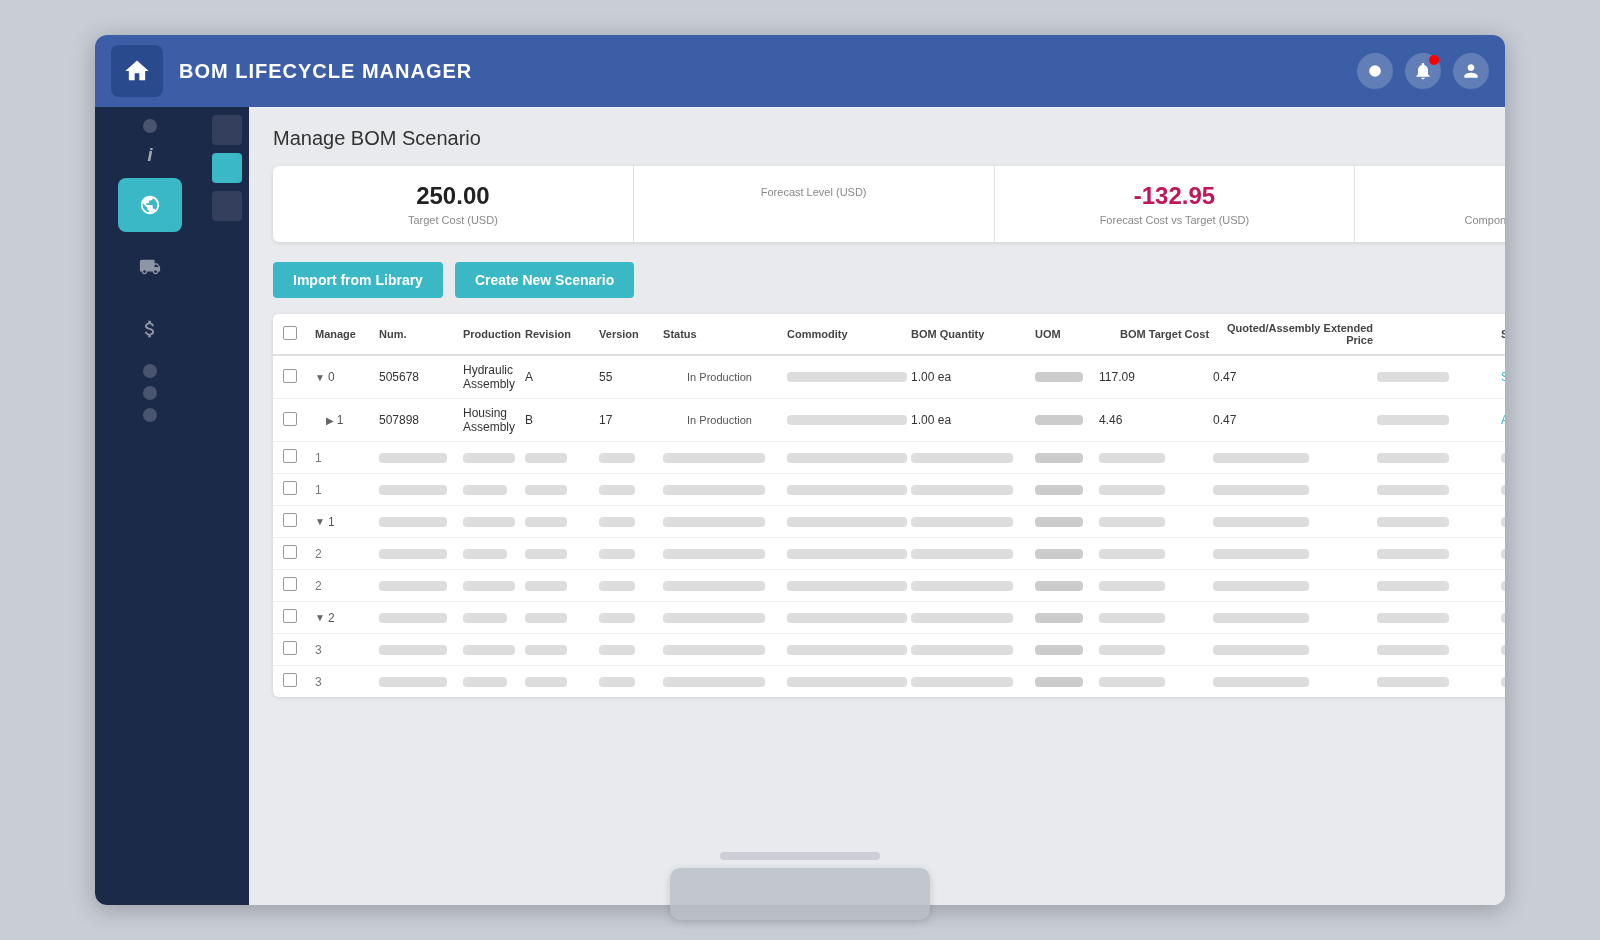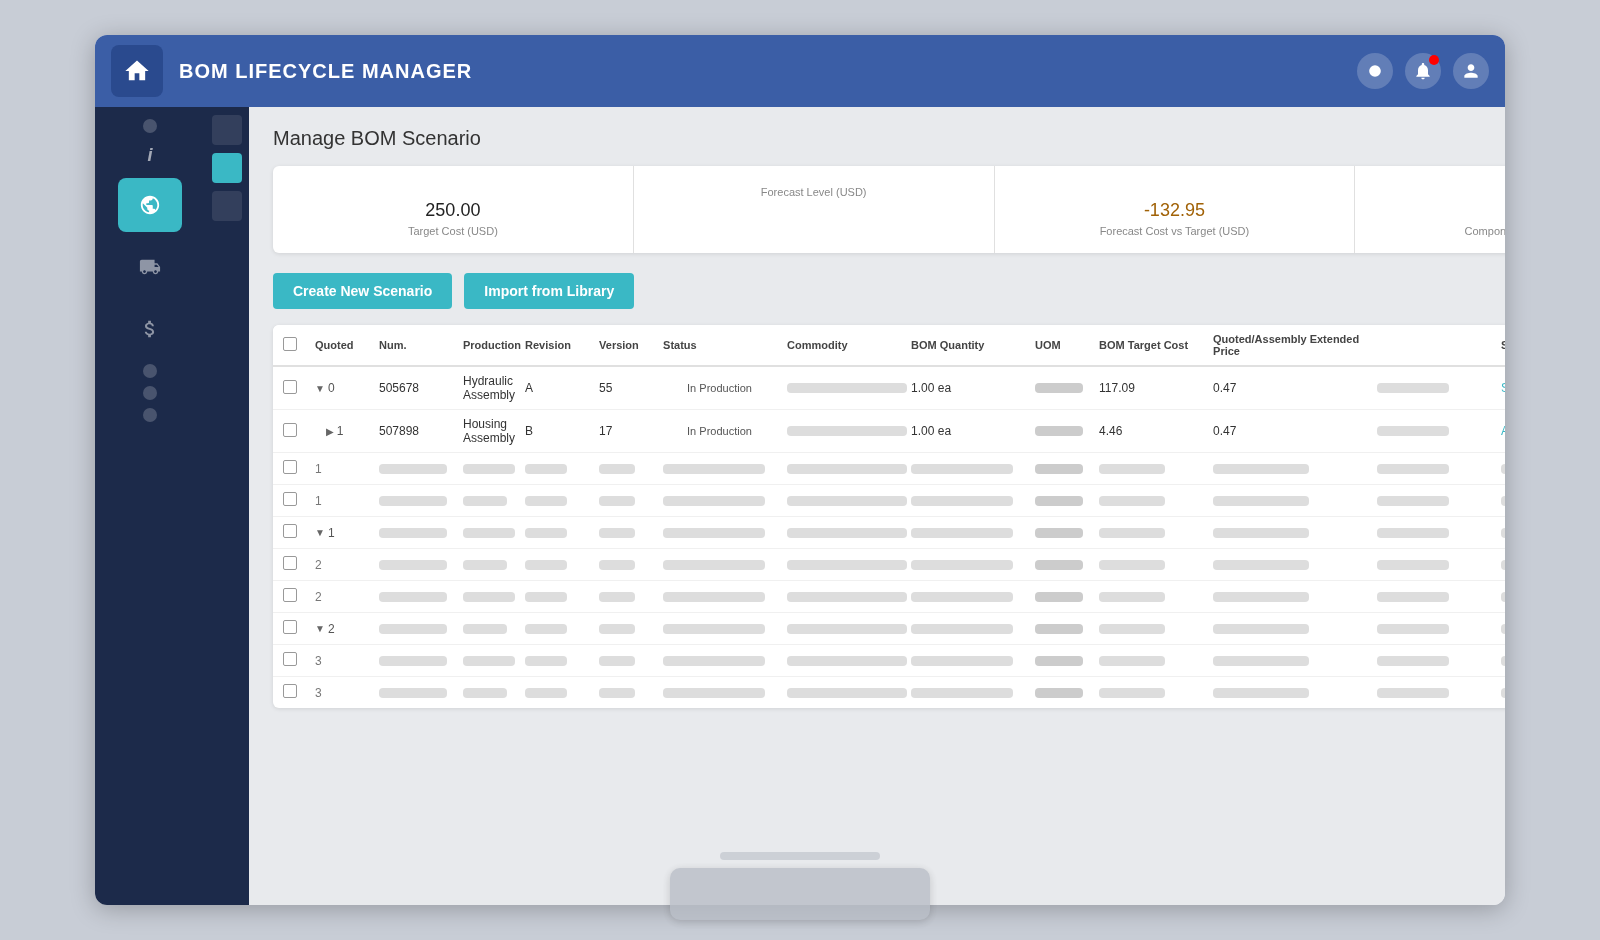--- a/index.html
+++ b/index.html
@@ -166,26 +166,25 @@
       box-shadow: 0 1px 4px rgba(0,0,0,0.1);
     }
     .stat-card {
       flex: 1;
       padding: 16px 20px;
       text-align: center;
       border-right: 1px solid #e0e0e0;
     }
     .stat-card:last-child { border-right: none; }
     .stat-value {
-      font-size: 18px;
-      font-weight: normal;
+      font-size: 24px;
+      font-weight: bold;
       color: #222;
-      margin-top: 18px;
-    }
-    .stat-value.negative { color: #a16207; }
+    }
+    .stat-value.negative { color: #be185d; }
     .stat-label {
       font-size: 11px;
       color: #888;
       margin-top: 4px;
     }
 
     
     .action-row {
       display: flex;
       gap: 12px;
@@ -217,21 +216,21 @@
       padding: 8px 10px;
       align-items: center;
       gap: 4px;
     }
     .th {
       font-size: 11px;
       font-weight: bold;
       color: #444;
       text-align: left;
     }
-    .th.right { text-align: left; }
+    .th.right { text-align: right; }
     .table-row {
       display: grid;
       grid-template-columns: 28px 60px 80px 1fr 70px 60px 120px 120px 120px 60px 110px 160px 120px 110px 90px;
       padding: 7px 10px;
       align-items: center;
       gap: 4px;
       border-bottom: 1px solid #f0f0f0;
     }
     .table-row:last-child { border-bottom: none; }
     .td {
@@ -373,29 +372,29 @@
             <div class="stat-value negative">-132.95</div>
             <div class="stat-label">Forecast Cost vs Target (USD)</div>
           </div>
           <div class="stat-card">
             <div class="stat-value">160</div>
             <div class="stat-label">Components Missing Quotes</div>
           </div>
         </div>
 
         <div class="action-row">
+          <button class="btn-primary">Import from Library</button>
           <button class="btn-primary">Create New Scenario</button>
-          <button class="btn-primary">Import from Library</button>
         </div>
 
         <div class="bom-table">
 
           <div class="table-header">
             <div class="th"><span class="checkbox"></span></div>
-            <div class="th">Quoted</div>
+            <div class="th">Manage</div>
             <div class="th">Num.</div>
             <div class="th">Production</div>
             <div class="th">Revision</div>
             <div class="th">Version</div>
             <div class="th">Status</div>
             <div class="th">Commodity</div>
             <div class="th">BOM Quantity</div>
             <div class="th">UOM</div>
             <div class="th right">BOM Target Cost</div>
             <div class="th right">Quoted/Assembly Extended Price</div>

